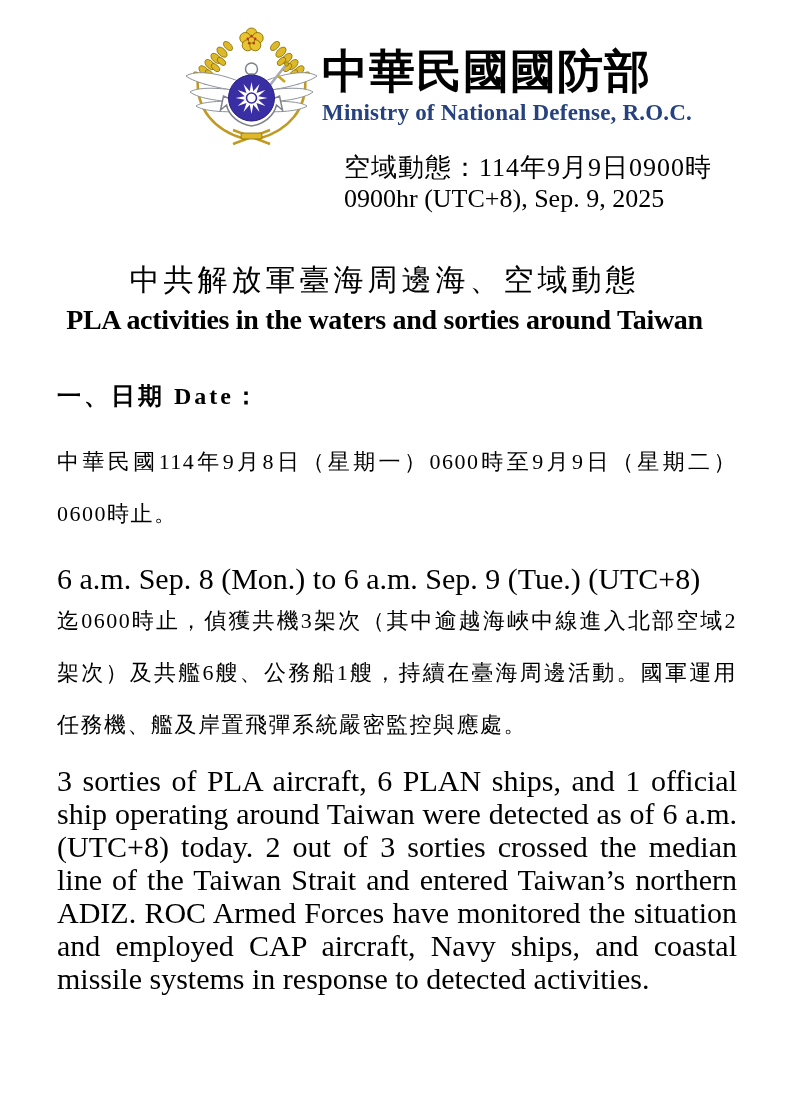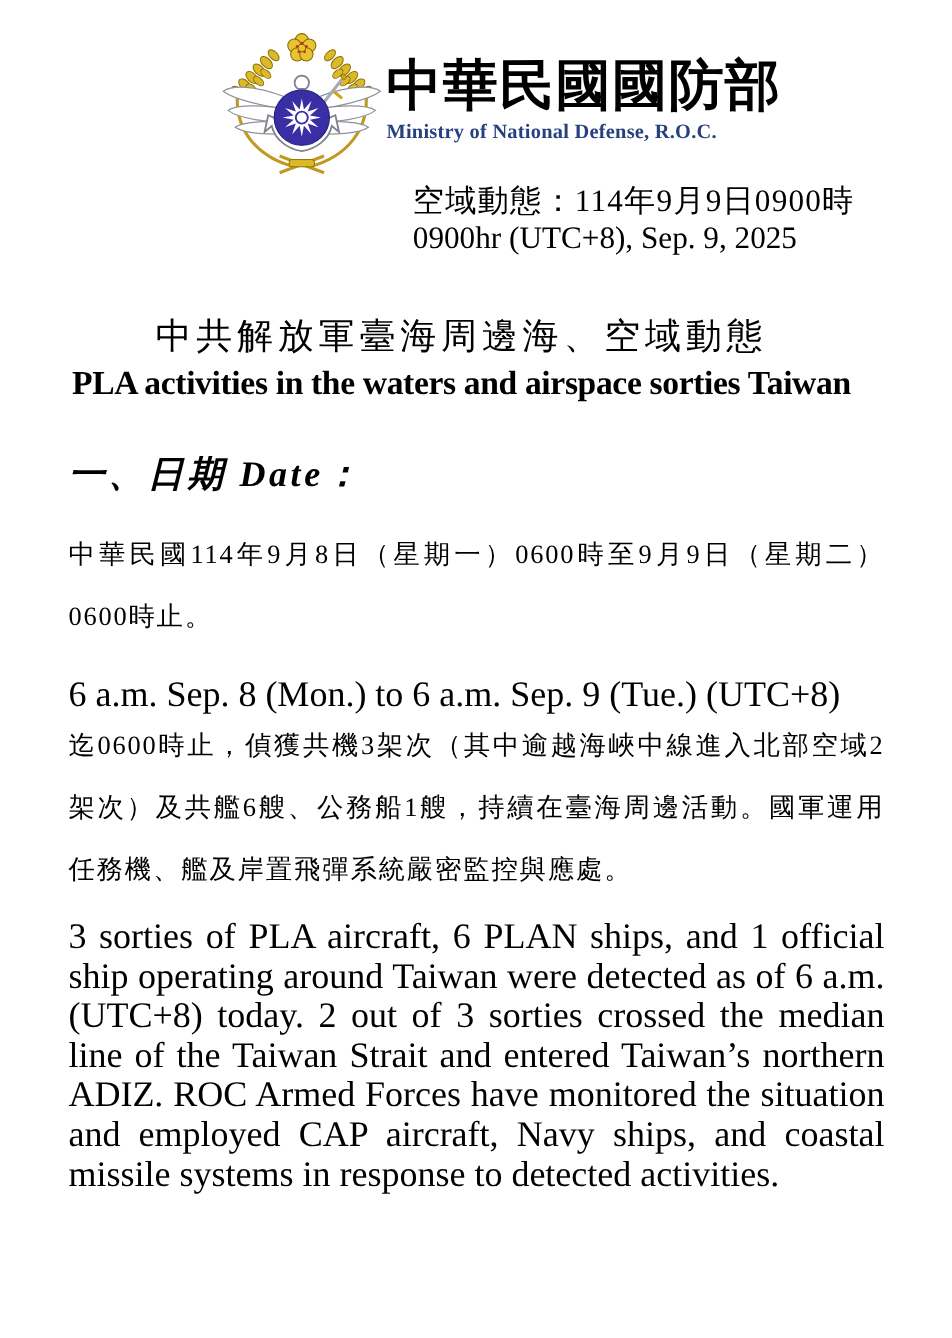--- a/index.html
+++ b/index.html
@@ -23,45 +23,44 @@
     height: 121px;
   }
   .org-block { position: absolute; left: 322px; top: 46px; white-space: nowrap; }
   .org-zh {
     font-size: 46px;
     font-weight: bold;
     letter-spacing: 1px;
     line-height: 1.15;
   }
   .org-en {
-    font-size: 17px;
+    font-size: 23px;
     font-weight: bold;
     color: #26417F;
     letter-spacing: 0.2px;
     margin-top: 1px;
   }
 
   
   .release { position: absolute; left: 344px; top: 152px; font-size: 26px; line-height: 31px; }
   .release-zh { letter-spacing: 1px; }
 
   
   .title-block { position: absolute; left: 0; top: 260px; width: 100%; text-align: center; }
   .title-zh { font-size: 30px; letter-spacing: 4px; font-weight: 500; }
   .title-en { font-size: 28px; font-weight: bold; letter-spacing: -0.3px; margin-top: 3px; }
 
   
   .body { position: absolute; left: 57px; top: 377px; width: 680px; }
   .sec-heading {
-    font-size: 30px;
+    font-size: 24px;
     font-weight: bold;
     letter-spacing: 3px;
     line-height: 38px;
     margin: 0;
-    font-style: italic;
   }
   .p-zh {
     font-size: 22px;
     line-height: 52px;
     letter-spacing: 1.5px;
     text-align: justify;
     margin: 0;
   }
   .p-en {
     font-size: 30px;
@@ -169,21 +168,21 @@
     <div class="org-en">Ministry of National Defense, R.O.C.</div>
   </div>
 
   <div class="release">
     <div class="release-zh">空域動態：114年9月9日0900時</div>
     <div class="release-en">0900hr (UTC+8), Sep. 9, 2025</div>
   </div>
 
   <div class="title-block">
     <div class="title-zh">中共解放軍臺海周邊海、空域動態</div>
-    <div class="title-en">PLA activities in the waters and airspace sorties Taiwan</div>
+    <div class="title-en">PLA activities in the waters and sorties around Taiwan</div>
   </div>
 
   <div class="body">
     <h2 class="sec-heading mb21">一、日期 Date：</h2>
     <p class="p-zh mb22">中華民國114年9月8日（星期一）0600時至9月9日（星期二）0600時止。</p>
     <p class="p-en mb30">6 a.m. Sep. 8 (Mon.) to 6 a.m. Sep. 9 (Tue.) (UTC+8)</p>
 
     <p class="p-zh mb13">迄0600時止，偵獲共機3架次（其中逾越海峽中線進入北部空域2架次）及共艦6艘、公務船1艘，持續在臺海周邊活動。國軍運用任務機、艦及岸置飛彈系統嚴密監控與應處。</p>
     <p class="p-en">3 sorties of PLA aircraft, 6 PLAN ships, and 1 official ship operating around Taiwan were detected as of 6 a.m. (UTC+8) today. 2 out of 3 sorties crossed the median line of the Taiwan Strait and entered Taiwan’s northern ADIZ. ROC Armed Forces have monitored the situation and employed CAP aircraft, Navy ships, and coastal missile systems in response to detected activities.</p>
   </div>

